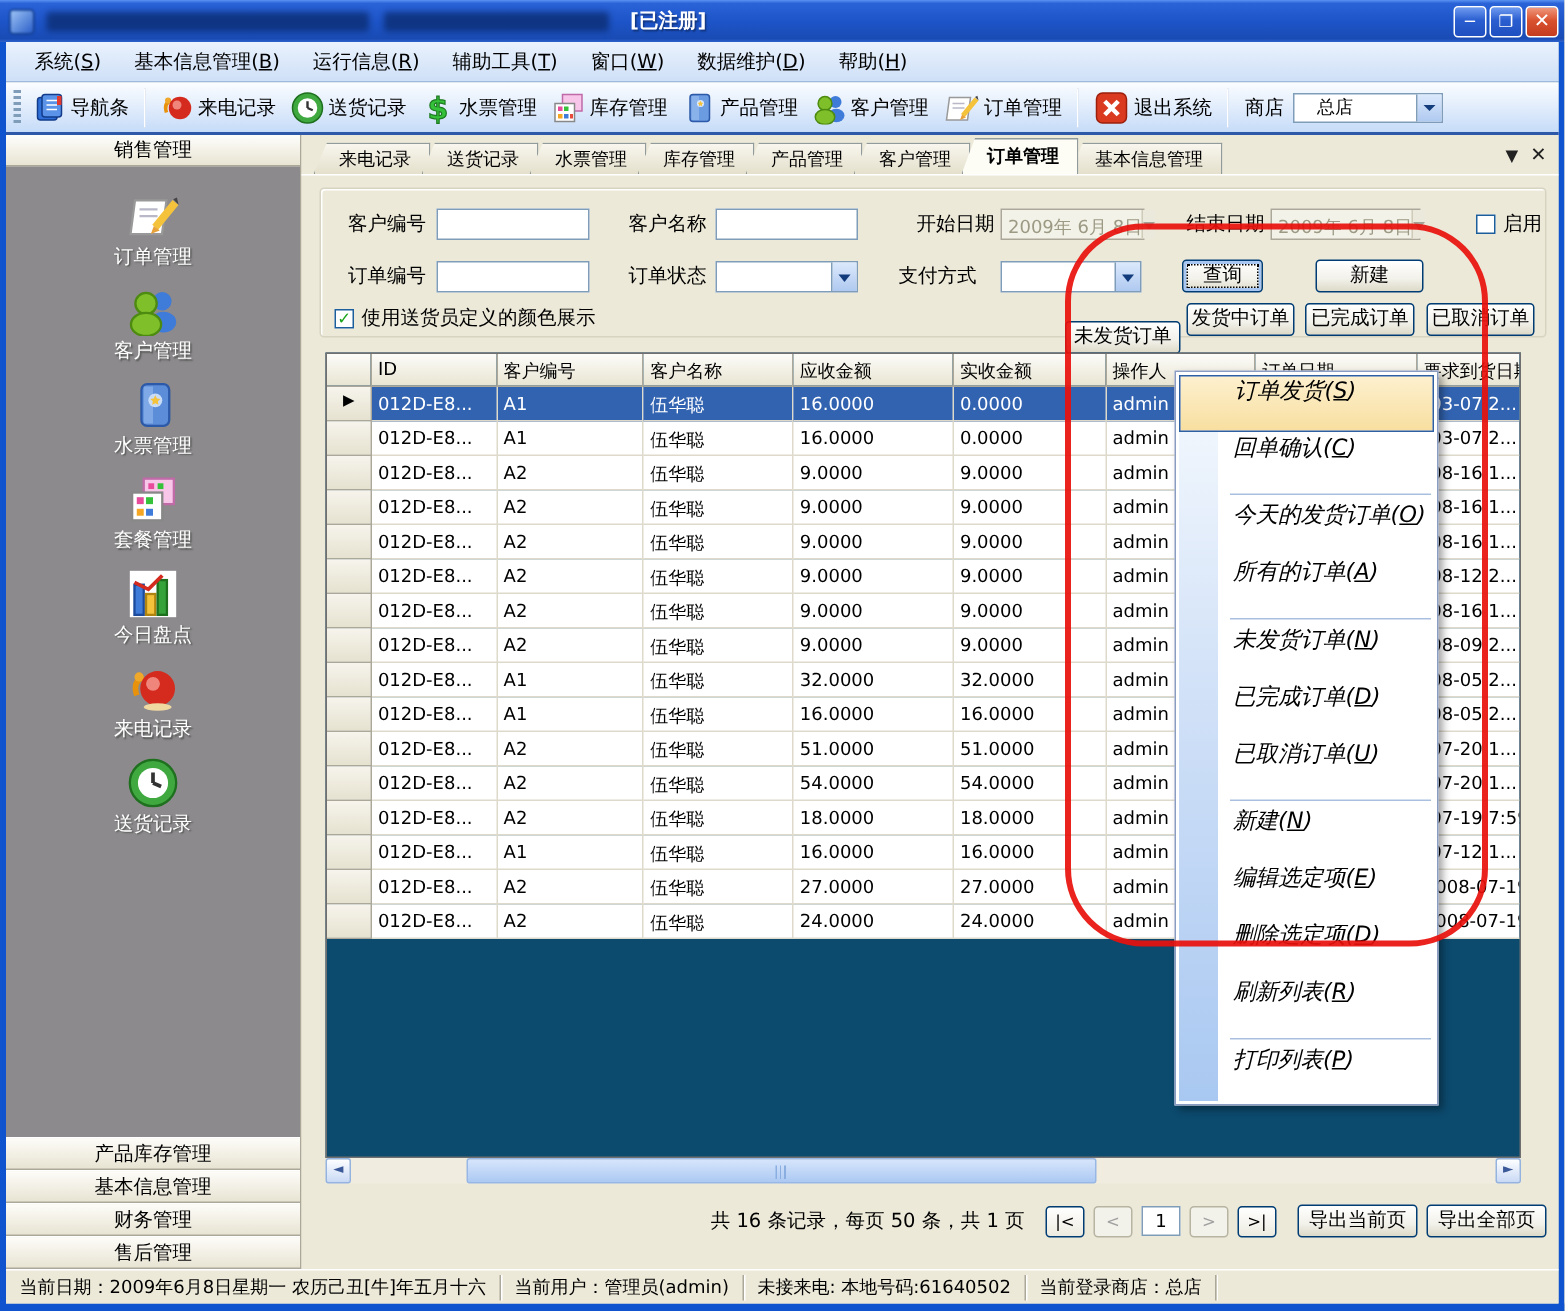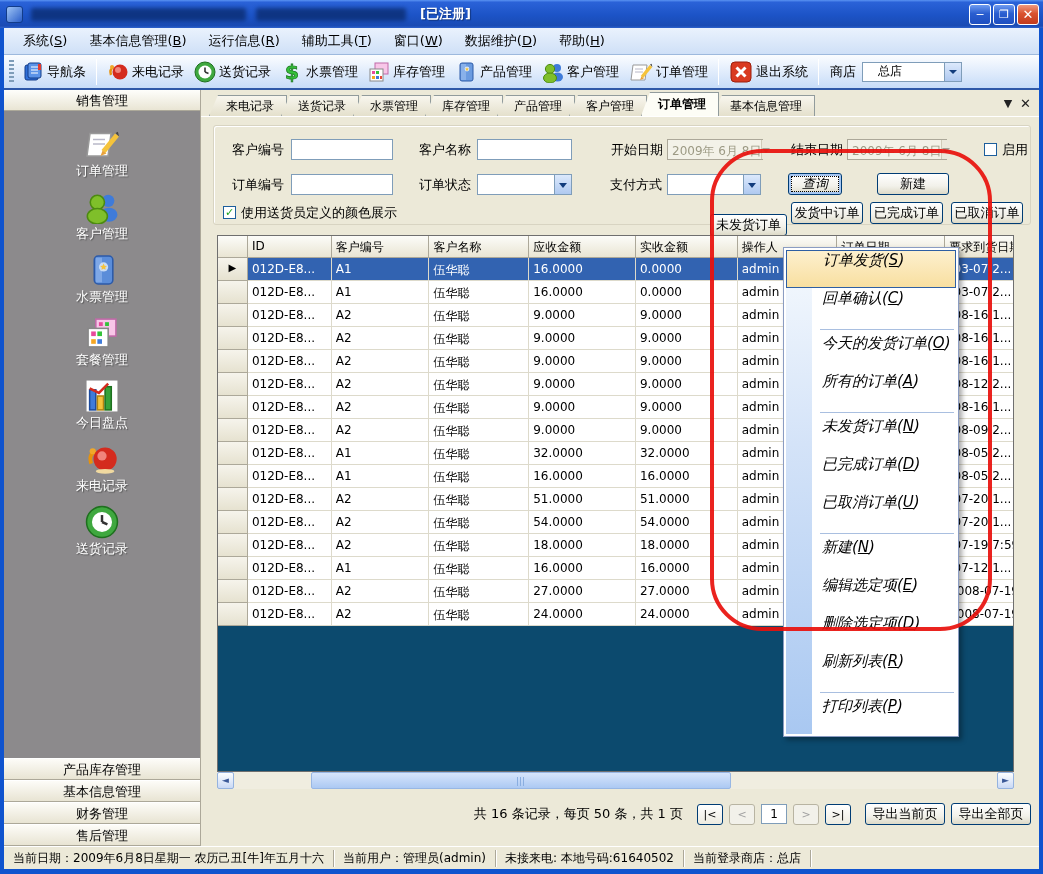--- a/index.html
+++ b/index.html
@@ -403,28 +403,28 @@
 
         <span class="flabel" style="left:31px; top:57px;">订单编号</span>
         <input class="finput" style="left: 90px; top: 57px; width: 102px;">
         <span class="flabel" style="left:218px; top:57px;">订单状态</span>
         <div class="fcombo" style="left:276px; top:57px; width:95px;">
           <span class="sp"></span>
             <span class="arrow">
               <i></i>
             </span>
         </div>
-        <span class="flabel" style="left:409px; top:57px;">支付方式</span>
+        <span class="flabel" style="left:398px; top:57px;">支付方式</span>
         <div class="fcombo" style="left:466px; top:57px; width:94px;">
           <span class="sp"></span>
             <span class="arrow">
               <i></i>
             </span>
         </div>
-        <div class="xp-btn focused" style="left:587px; top:56px; width:54px;font-style:italic;">查询</div>
+        <div class="xp-btn focused" style="left:587px; top:56px; width:54px;">查询</div>
         <div class="xp-btn" style="left:676px; top:56px; width:72px;">新建</div>
 
         <span class="checkbox" style="left:22px; top:89px;">✓</span>
         <span class="flabel" style="left:40px; top:85px;">使用送货员定义的颜色展示</span>
         <div class="xp-btn" style="left:509px; top:85px; width:77px;margin-top:12px;">未发货订单</div>
         <div class="xp-btn" style="left:590px; top:85px; width:72px;">发货中订单</div>
         <div class="xp-btn" style="left:669px; top:85px; width:73px;">已完成订单</div>
         <div class="xp-btn" style="left:750px; top:85px; width:72px;">已取消订单</div>
 
         <div class="grid">

